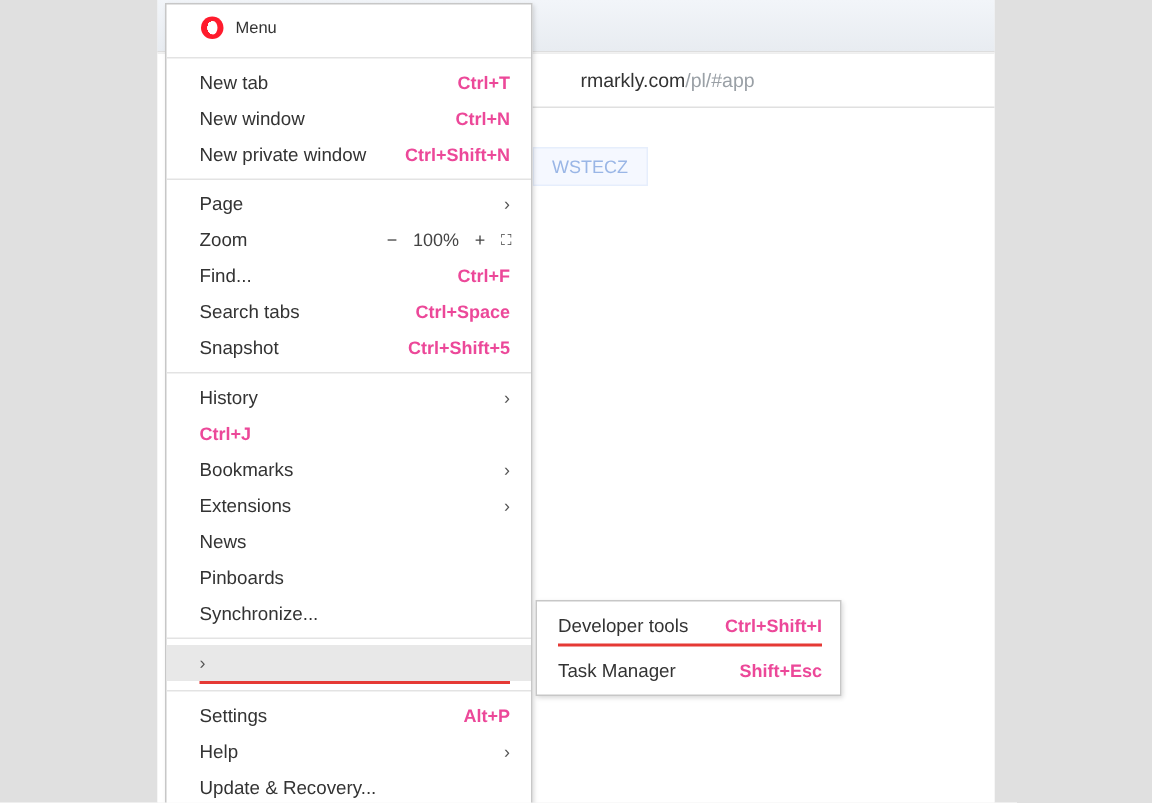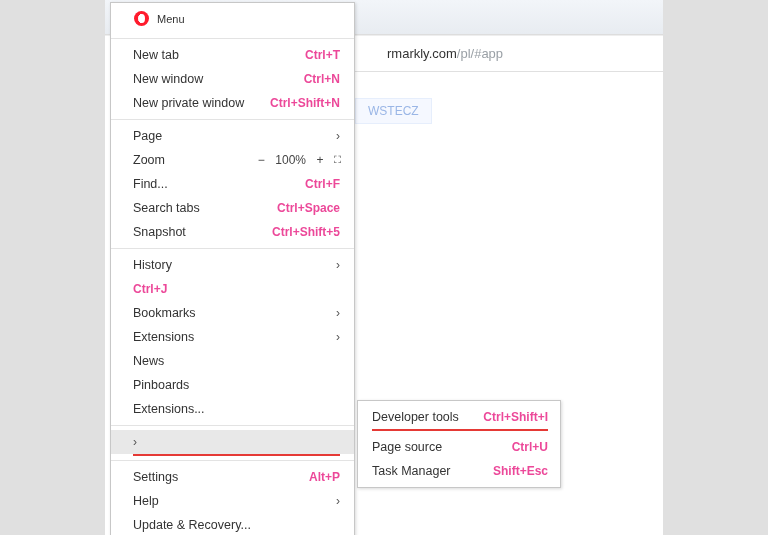--- a/index.html
+++ b/index.html
@@ -112,21 +112,21 @@
     <span class="label">Extensions</span>
     <span class="chevron">›</span>
   </div>
   <div class="item">
     <span class="label">News</span>
   </div>
   <div class="item">
     <span class="label">Pinboards</span>
   </div>
   <div class="item">
-    <span class="label">Extensions...</span>
+    <span class="label">Synchronize...</span>
   </div>
 
   <div class="sep"></div>
 
   <div class="item selected">
     <span class="chevron">›</span>
   </div>
   <div class="redline main"></div>
 
   <div class="sep"></div>
@@ -145,20 +145,16 @@
 
 </div>
 
 <div class="submenu">
   <div class="item">
     <span class="label">Developer tools</span>
     <span class="shortcut">Ctrl+Shift+I</span>
   </div>
   <div class="redline"></div>
   <div class="item">
-    <span class="label">Page source</span>
-    <span class="shortcut">Ctrl+U</span>
-  </div>
-  <div class="item">
     <span class="label">Task Manager</span>
     <span class="shortcut">Shift+Esc</span>
   </div>
 </div>
 
 </body></html>

